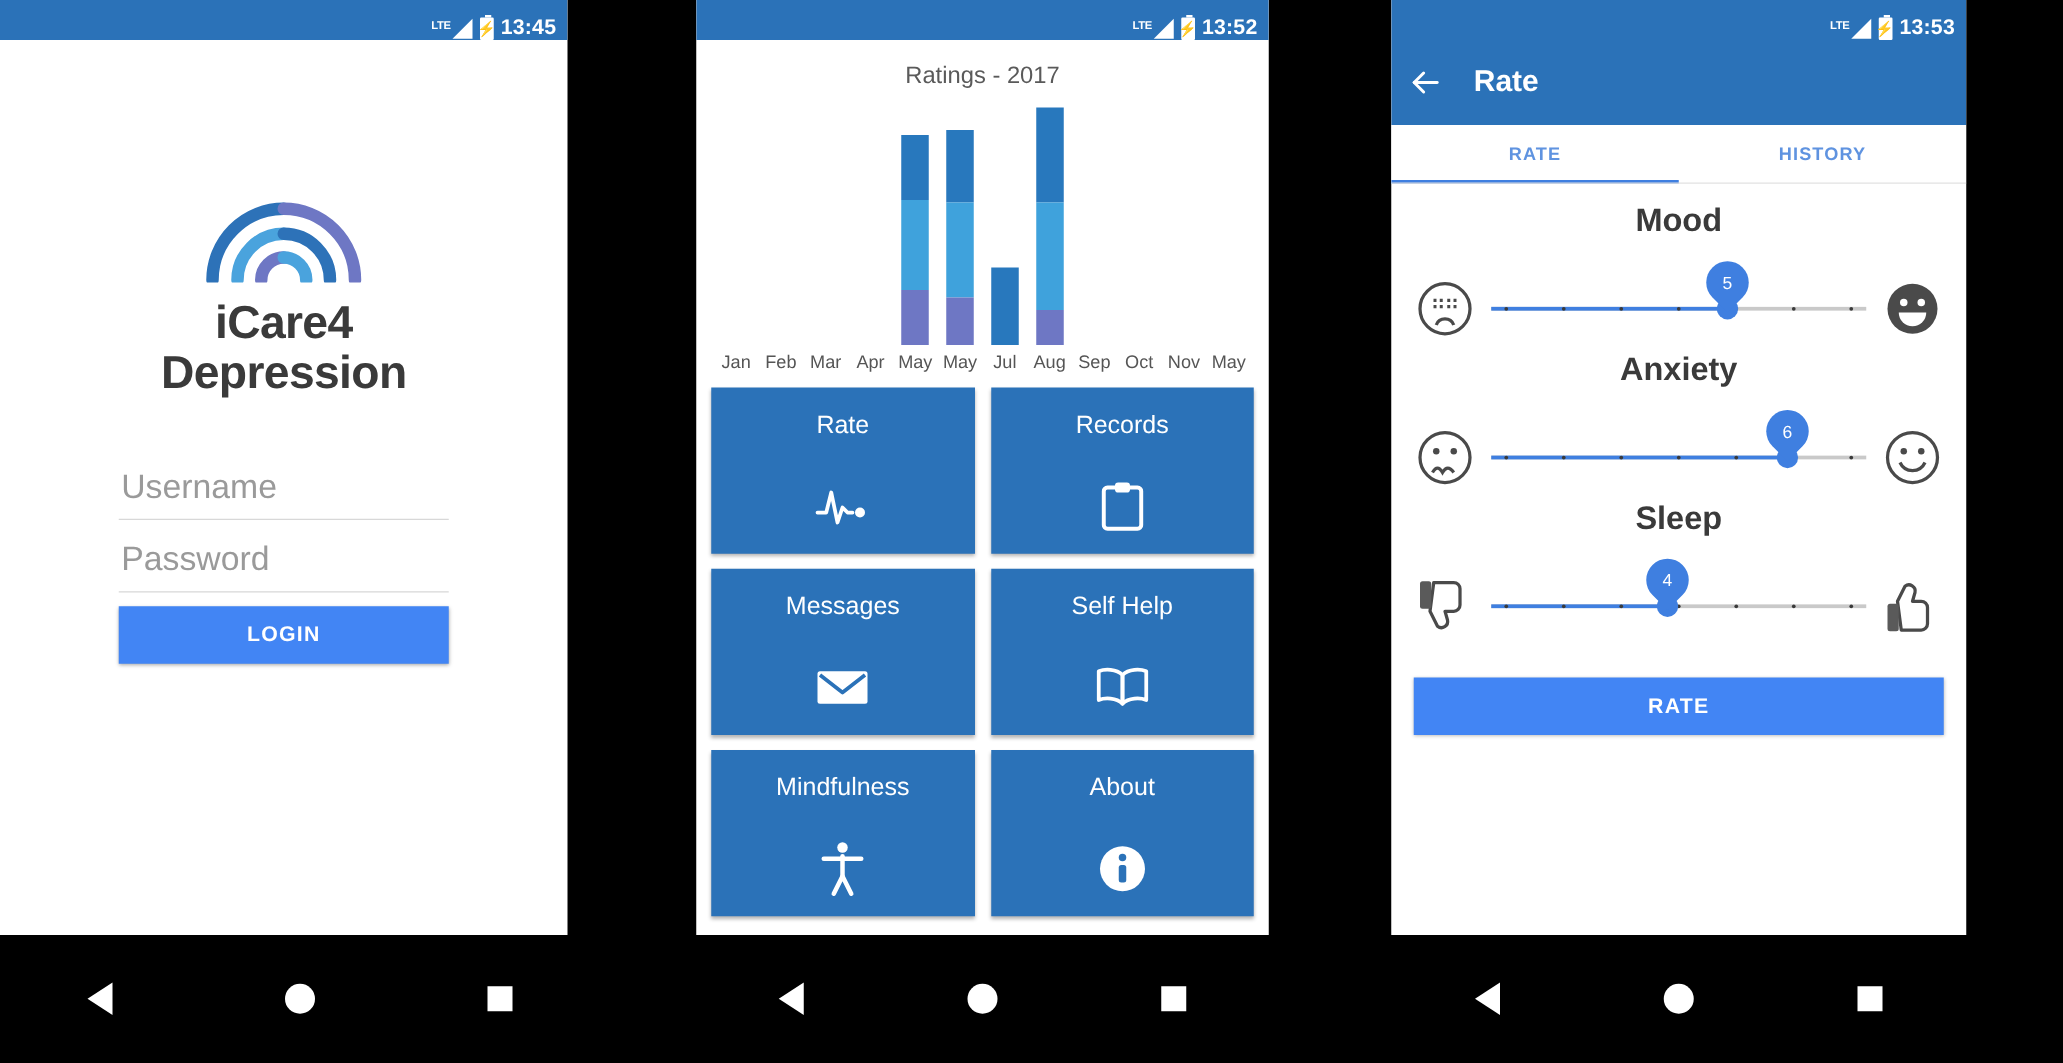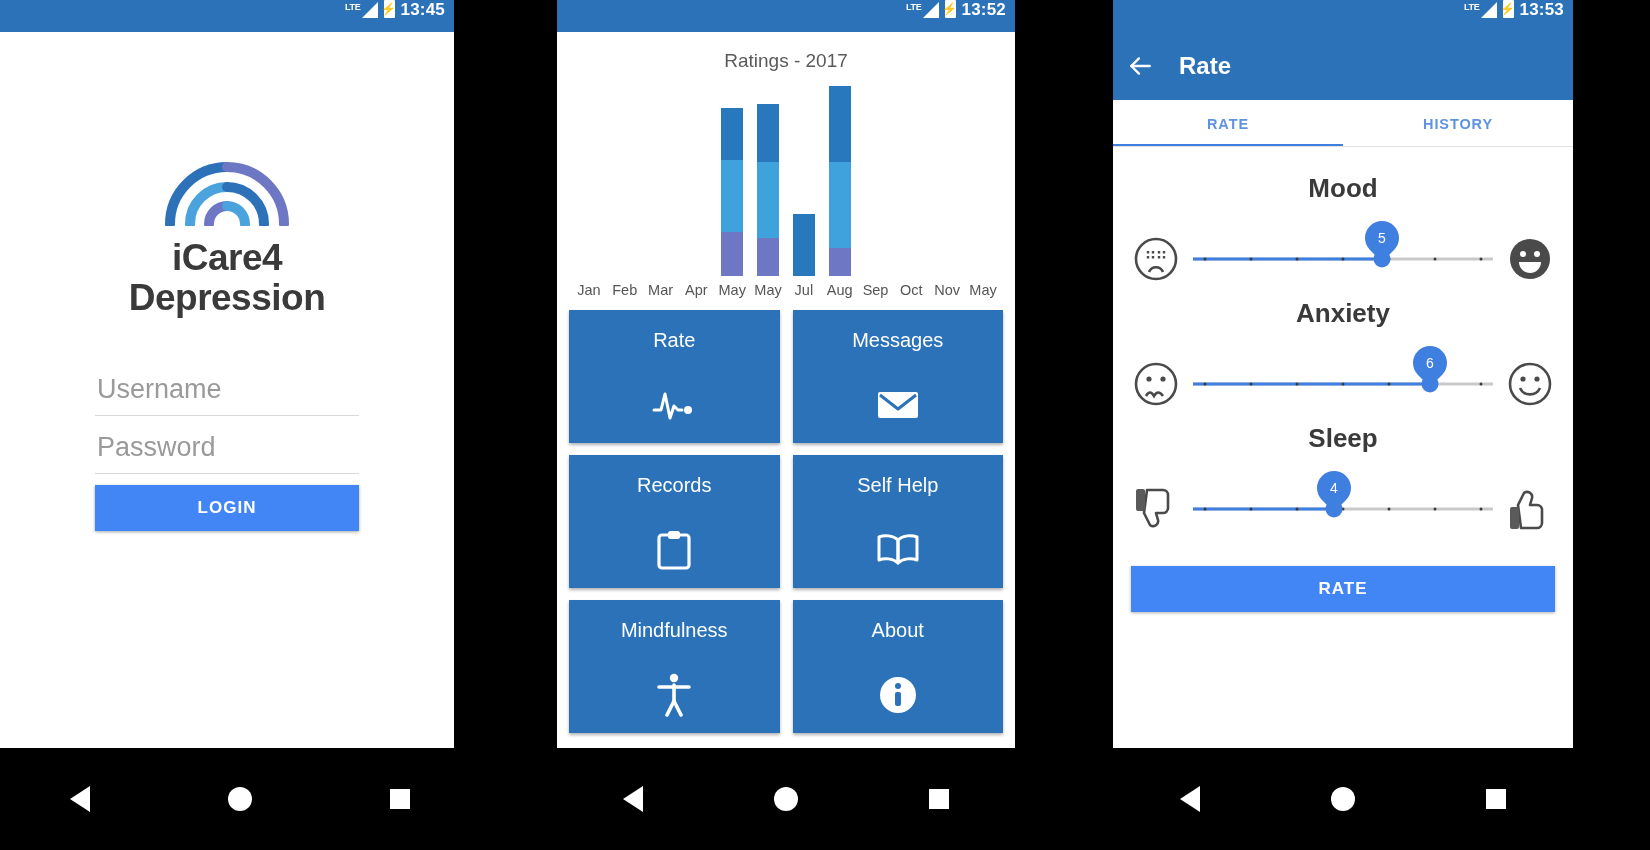--- a/index.html
+++ b/index.html
@@ -19,21 +19,21 @@
   #phone2 { left: 557px;  width: 458px; height: 850px; }
   #phone3 { left: 1113px; width: 460px; height: 850px; }
 
   #screen1 { left: 0px;  top: 0; width: 454px; height: 748px; }
   #screen2 { left: 0px;  top: 0; width: 458px; height: 748px; }
   #screen3 { left: 0px;  top: 0; width: 460px; height: 748px; }
 
   
   .statusbar {
     height: 32px; background: #2b72b8;
-    display: flex; align-items: flex-start; justify-content: flex-end;
+    display: flex; align-items: flex-end; justify-content: flex-end;
     padding-right: 9px; gap: 6px;
   }
   .sb-lte { display: flex; align-items: flex-end; gap: 1px; height: 19px; }
   .sb-lte-text { color: #fff; font-size: 9px; font-weight: bold; line-height: 1; margin-bottom: 7px; letter-spacing: -0.3px;}
   .sb-tri {
     width: 0; height: 0;
     border-left: 16px solid transparent;
     border-bottom: 16px solid #fff;
     margin-bottom: 1px;
   }
@@ -139,21 +139,21 @@
   }
   .tab-underline {
     position: absolute; bottom: 0; left: 0; width: 50%; height: 3px; background: #3f7fe0;
   }
   .tabs::after {
     content: ""; position: absolute; bottom: 0; left: 0; width: 100%; height: 1px;
     background: #e2e2e2;
   }
 
   .rate-body { padding-top: 14px; }
-  .rate-group { margin-bottom: 6px; margin-top: 12px; }
+  .rate-group { margin-bottom: 6px; }
   .rate-label {
     text-align: center; color: #3a3a3a; font-size: 26px; font-weight: bold;
     margin-bottom: 28px;
   }
   .slider-row { display: flex; align-items: center; padding: 0 18px; height: 54px; }
   .face { width: 50px; height: 50px; flex: 0 0 50px; display: flex; align-items: center; justify-content: center; }
   .track-wrap { flex: 1; position: relative; height: 50px; margin: 0 12px; }
   .track-bg {
     position: absolute; top: 50%; left: 0; right: 0; height: 3px;
     background: #c9c9c9; transform: translateY(-50%);
@@ -318,34 +318,34 @@
             <div class="tile">
               <div class="tile-label">Rate</div>
               <div class="tile-icon">
                 <svg viewBox="0 0 44 30" width="44" height="30">
                   <path d="M2 20 h7 l4 -16 l5 24 l4 -12 l4 4 h4" fill="none" stroke="#fff" stroke-width="3" stroke-linecap="round" stroke-linejoin="round"></path>
                   <circle cx="36" cy="20" r="4" fill="#fff"></circle>
                 </svg>
               </div>
             </div>
             <div class="tile">
+              <div class="tile-label">Records</div>
+              <div class="tile-icon">
+                <svg viewBox="0 0 34 40" width="34" height="40">
+                  <rect x="2" y="5" width="30" height="33" rx="3" fill="none" stroke="#fff" stroke-width="3.2"></rect>
+                  <rect x="11" y="1" width="12" height="8" rx="2.5" fill="#fff"></rect>
+                </svg>
+              </div>
+            </div>
+            <div class="tile">
               <div class="tile-label">Messages</div>
               <div class="tile-icon">
                 <svg viewBox="0 0 44 32" width="44" height="32">
                   <rect x="2" y="3" width="40" height="26" rx="2" fill="#fff"></rect>
                   <path d="M4 6 L22 20 L40 6" fill="none" stroke="#2b72b8" stroke-width="3" stroke-linejoin="round"></path>
-                </svg>
-              </div>
-            </div>
-            <div class="tile">
-              <div class="tile-label">Records</div>
-              <div class="tile-icon">
-                <svg viewBox="0 0 34 40" width="34" height="40">
-                  <rect x="2" y="5" width="30" height="33" rx="3" fill="none" stroke="#fff" stroke-width="3.2"></rect>
-                  <rect x="11" y="1" width="12" height="8" rx="2.5" fill="#fff"></rect>
                 </svg>
               </div>
             </div>
             <div class="tile">
               <div class="tile-label">Self Help</div>
               <div class="tile-icon">
                 <svg viewBox="0 0 46 34" width="46" height="34">
                   <path d="M23 7 C18 2 9 2 4 4 v23 c5 -2 14 -2 19 3 z" fill="none" stroke="#fff" stroke-width="3" stroke-linejoin="round"></path>
                   <path d="M23 7 C28 2 37 2 42 4 v23 c-5 -2 -14 -2 -19 3 z" fill="none" stroke="#fff" stroke-width="3" stroke-linejoin="round"></path>
                 </svg>

